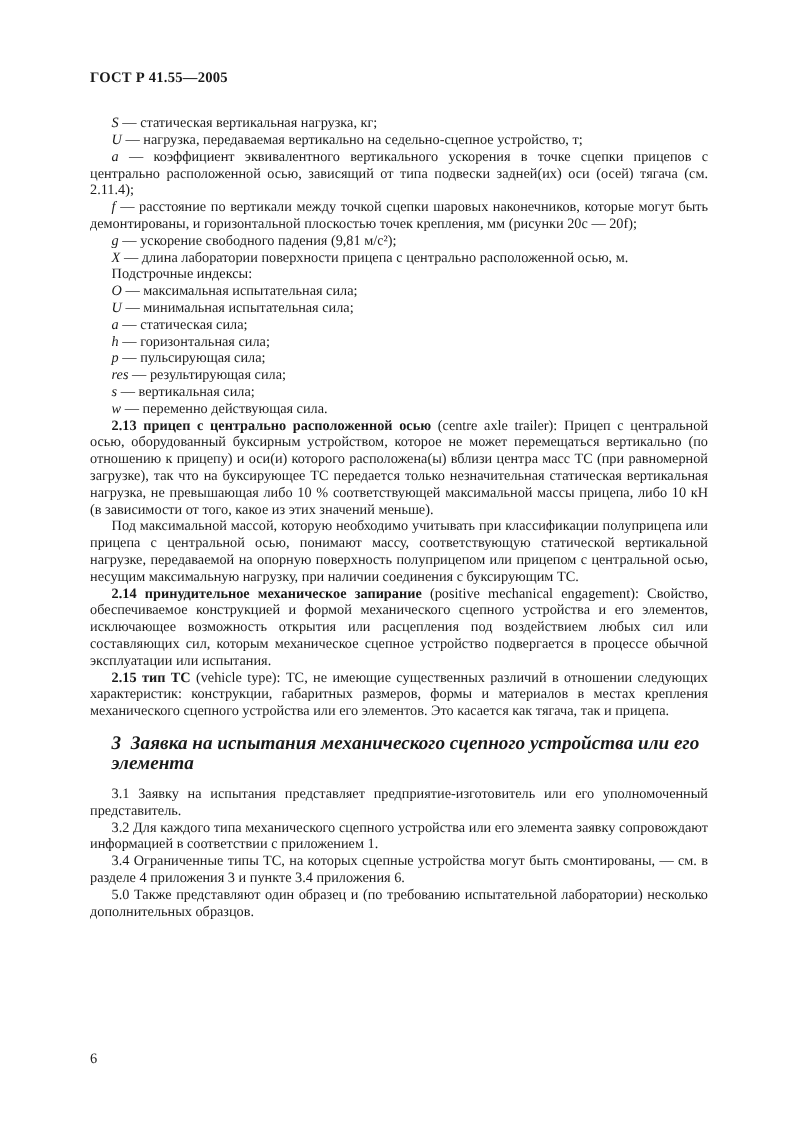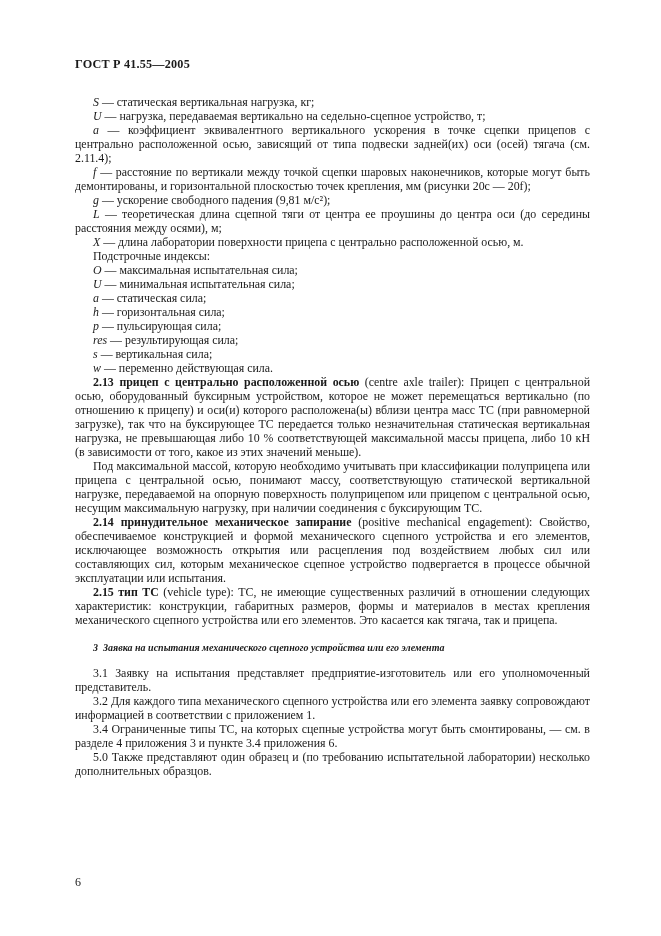--- a/index.html
+++ b/index.html
@@ -27,21 +27,21 @@
     line-height:14px;
     text-align:justify;
   }
   .body-text p { margin:0; text-indent:18px; }
   .body-text i { font-style:italic; }
   .body-text b { font-weight:bold; }
   sub { font-size:0.68em; line-height:0; font-style:italic; }
   .section-heading {
     font-weight:bold;
     font-style:italic;
-    font-size:10px;
+    font-size:16px;
     line-height:16.5px;
     text-align:left;
     text-indent:0;
     padding-left:18px;
     margin:13px 0 9px 0;
   }
   .page-number {
     position:absolute;
     left:75px; bottom:46px;
     font-size:12px;
@@ -55,21 +55,20 @@
 
     <div class="doc-header">ГОСТ Р 41.55—2005</div>
 
     <div class="body-text">
 
       <p><i>S</i> <span>— статическая вертикальная нагрузка, кг;</span></p>
       <p><i>U</i> <span>— нагрузка, передаваемая вертикально на седельно-сцепное устройство, т;</span></p>
       <p><i>a</i> <span>— коэффициент эквивалентного вертикального ускорения в точке сцепки прицепов с центрально расположенной осью, зависящий от типа подвески задней(их) оси (осей) тягача (см. 2.11.4);</span></p>
       <p><i>f</i> <span>— расстояние по вертикали между точкой сцепки шаровых наконечников, которые могут быть демонтированы, и горизонтальной плоскостью точек крепления, мм (рисунки 20c — 20f);</span></p>
       <p><i>g</i> <span>— ускорение свободного падения (9,81 м/с²);</span></p>
-      <p><i>L</i> <span>— теоретическая длина сцепной тяги от центра ее проушины до центра оси (до середины расстояния между осями), м;</span></p>
       <p><i>X</i> <span>— длина лаборатории поверхности прицепа с центрально расположенной осью, м.</span></p>
 
       <p>Подстрочные индексы:</p>
 
       <p><i>O</i> <span>— максимальная испытательная сила;</span></p>
       <p><i>U</i> <span>— минимальная испытательная сила;</span></p>
       <p><i>a</i> <span>— статическая сила;</span></p>
       <p><i>h</i> <span>— горизонтальная сила;</span></p>
       <p><i>p</i> <span>— пульсирующая сила;</span></p>
       <p><i>res</i> <span>— результирующая сила;</span></p>

